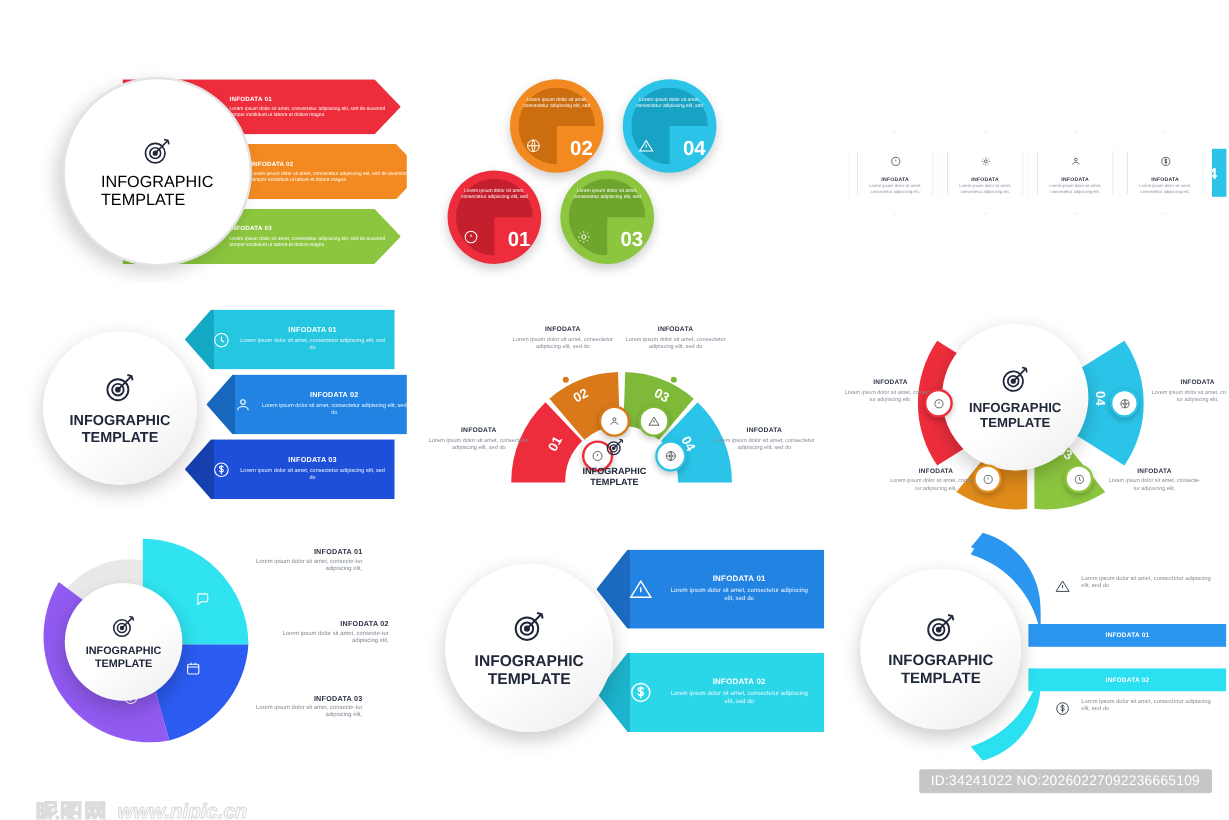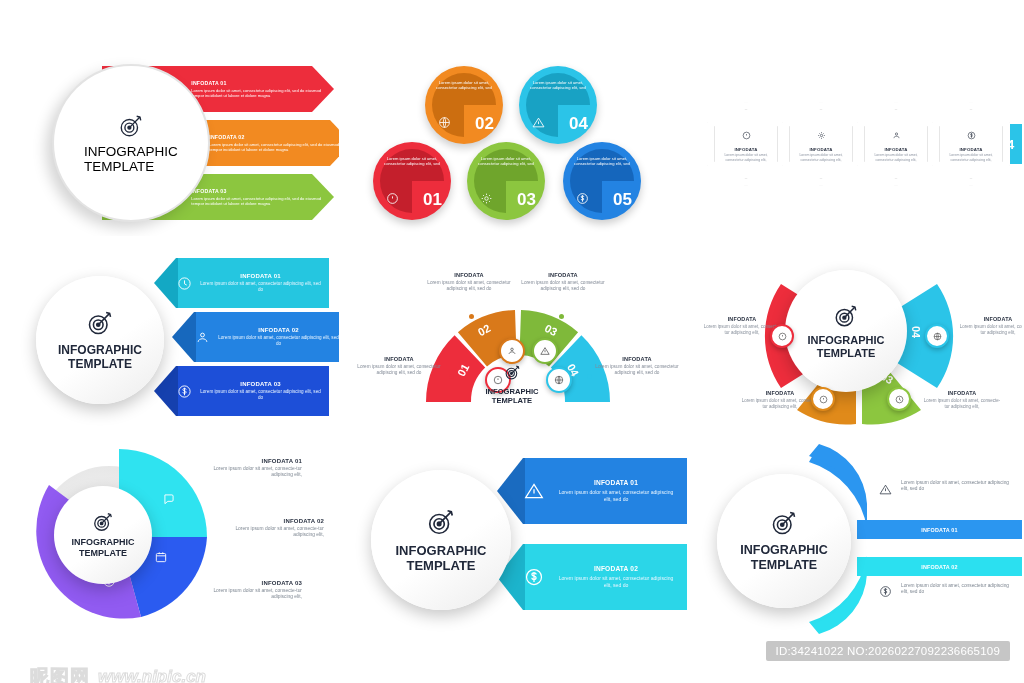--- a/index.html
+++ b/index.html
@@ -259,31 +259,20 @@
       <div class="ltxt">Lorem ipsum dolor sit amet, consectetur adipiscing elit, sed</div>
       <span class="ico">
         <svg width="13" height="13" viewBox="0 0 24 24" fill="none" stroke="#fff" stroke-width="1.6">
               <path d="M12 4L22 20H2z"></path>
               <path d="M12 10v5M12 17.5h.01"></path>
             </svg>
       </span>
       <div class="num">04</div>
     </div>
 
-    <div class="pac" style="left:214px;top:92px;background:#2383E2;">
-      <div class="inner" style="background:#1566BC;"></div>
-      <div class="ltxt">Lorem ipsum dolor sit amet, consectetur adipiscing elit, sed</div>
-      <span class="ico">
-        <svg width="13" height="13" viewBox="0 0 24 24" fill="none" stroke="#fff" stroke-width="1.6">
-              <circle cx="12" cy="12" r="9"></circle>
-              <path d="M12 6v12M14.5 9c0-1.2-1.1-2-2.5-2s-2.5.8-2.5 2 1.1 1.7 2.5 2 2.5.8 2.5 2-1.1 2-2.5 2-2.5-.8-2.5-2"></path>
-            </svg>
-      </span>
-      <div class="num">05</div>
-    </div>
   </div>
 
   <div class="panel" id="p3">
     <div class="numbox" style="left:64px;top:74px;background:#ED2D3C;">01</div>
     <div class="numbox" style="left:139px;top:74px;background:#F28A21;">02</div>
     <div class="numbox" style="left:214px;top:74px;background:#8CC63F;">03</div>
     <div class="numbox" style="left:289px;top:74px;background:#2BC4E8;">04</div>
 
     <div class="hex" style="left:10px;top:52px;">
       <div class="hexin">

